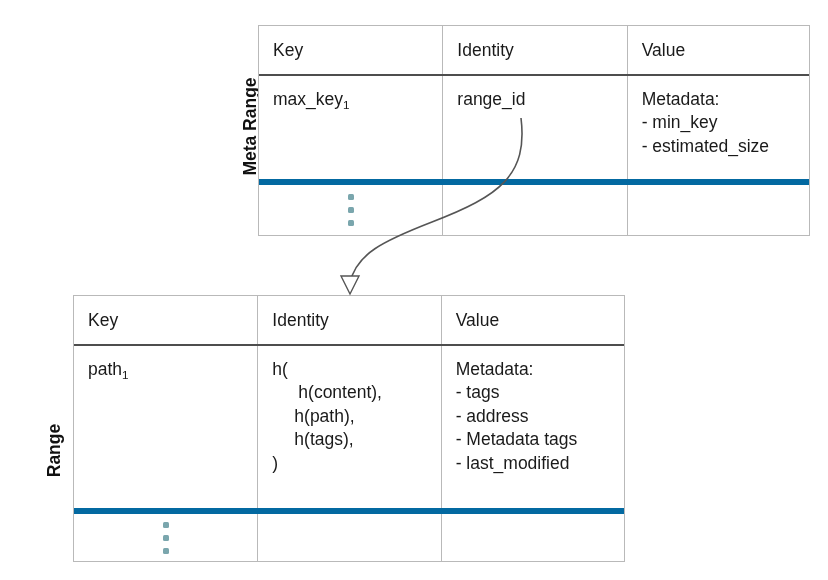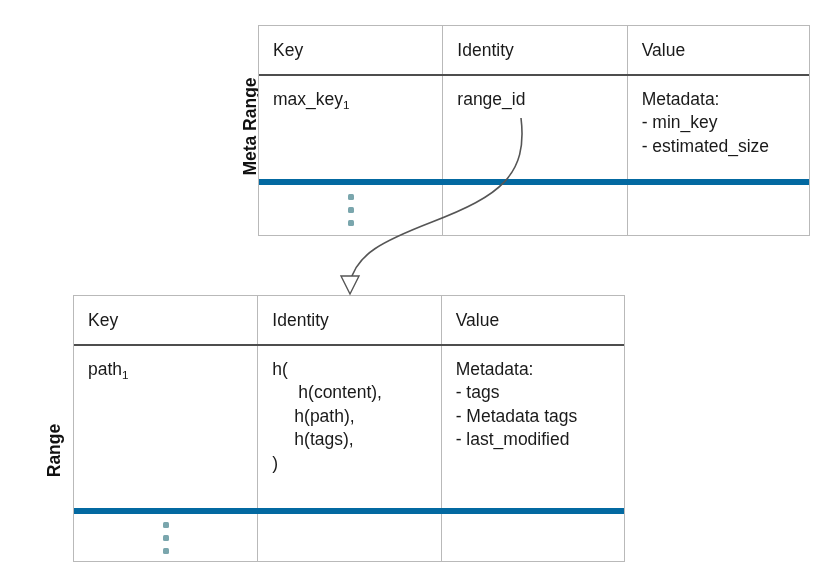--- a/index.html
+++ b/index.html
@@ -203,20 +203,21 @@
       <div class="cell c-ident">
         <div>h(</div>
         <div style="padding-left:26px">h(content),</div>
         <div style="padding-left:22px">h(path),</div>
         <div style="padding-left:22px">h(tags),</div>
         <div>)</div>
       </div>
       <div class="cell c-value">
         <div class="meta-title">Metadata:</div>
         <div>- tags</div>
+        <div>- address</div>
         <div>- Metadata tags</div>
         <div>- last_modified</div>
       </div>
     </div>
 
     <div class="row ellipsis-row">
       <div class="cell c-key">
         <div class="vdots">
           <span></span>
             <span></span>

